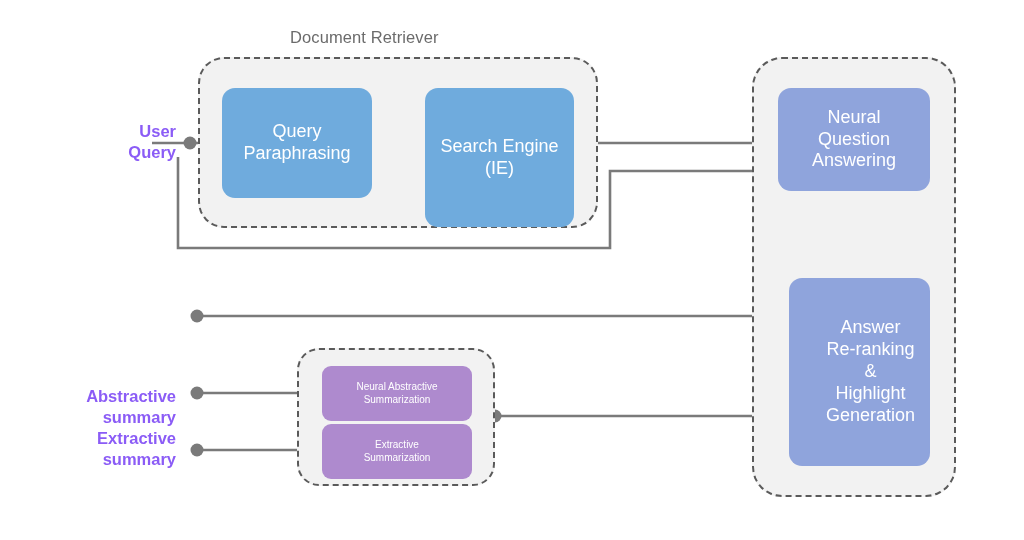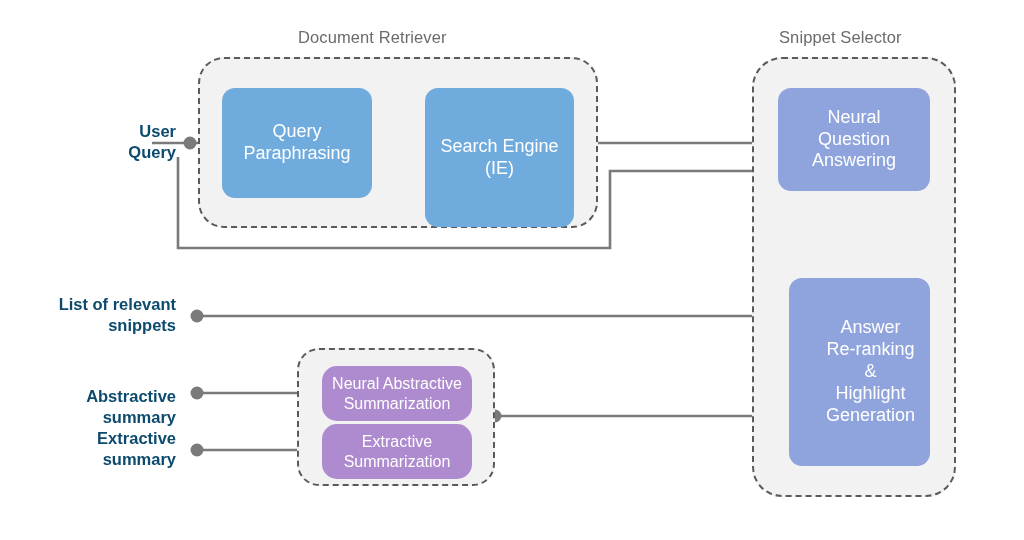--- a/index.html
+++ b/index.html
@@ -35,26 +35,26 @@
     align-items:center;
     justify-content:center;
     text-align:center;
     color:#ffffff;
     box-sizing:border-box;
     line-height:1.22;
     font-weight:400;
   }
   .node-blue{background:#6fabdd;border-radius:13px;font-size:18px;}
   .node-peri{background:#8fa4dc;border-radius:13px;font-size:18px;}
-  .node-purple{background:#ae8ace;border-radius:15px;font-size:16px;}
+  .node-purple{background:#ae8ace;border-radius:9px;font-size:10px;}
 
   
   .io-label{
     position:absolute;
-    color:#0c4a6e;
+    color:#8b5cf6;
     font-weight:bold;
     font-size:16.5px;
     text-align:right;
     line-height:1.28;
     white-space:pre-line;
   }
 </style>
 </head>
 <body>
 
@@ -87,34 +87,33 @@
       <circle cx="779" cy="143" r="6.5"></circle>
       <circle cx="779" cy="171" r="6.5"></circle>
       <circle cx="853" cy="278" r="6.5"></circle>
       <circle cx="197" cy="316" r="6.5"></circle>
       <circle cx="197" cy="393" r="6.5"></circle>
       <circle cx="197" cy="450" r="6.5"></circle>
       <circle cx="495" cy="416" r="6.5"></circle>
     </g>
   </svg>
 
-  <div class="group-title" style="left:298px;top:28px;">Document Retriever</div>
+  <div class="group-title" style="left:290px;top:28px;">Document Retriever</div>
   <div class="group-box" style="left:198px;top:57px;width:400px;height:171px;border-radius:26px;"></div>
 
   <div class="node node-blue" style="left:222px;top:88px;width:150px;height:110px;">
     <span style="white-space:pre-line">Query
 Paraphrasing</span>
   </div>
 
   <div class="node node-blue" style="left:425px;top:88px;width:149px;height:139px;">
     <span style="white-space:pre-line">Search Engine
 (IE)</span>
   </div>
 
-  <div class="group-title" style="left:779px;top:28px;">Snippet Selector</div>
   <div class="group-box" style="left:752px;top:57px;width:204px;height:440px;border-radius:30px;"></div>
 
   <div class="node node-peri" style="left:778px;top:88px;width:152px;height:103px;">
     <span style="white-space:pre-line">Neural
 Question
 Answering</span>
   </div>
 
   <div class="node node-peri" style="left:789px;top:278px;width:141px;height:188px;padding-left:22px;">
     <span style="white-space:pre-line">Answer
@@ -132,22 +131,20 @@
   </div>
 
   <div class="node node-purple" style="left:322px;top:424px;width:150px;height:55px;">
     <span style="white-space:pre-line">Extractive
 Summarization</span>
   </div>
 
   <div class="io-label" style="left:0px;top:121px;width:176px;">User
 Query</div>
 
-  <div class="io-label" style="left:0px;top:294px;width:176px;">List of relevant
-snippets</div>
 
   <div class="io-label" style="left:0px;top:371px;width:176px;margin-top:15px;">Abstractive
 summary</div>
 
   <div class="io-label" style="left:0px;top:428px;width:176px;">Extractive
 summary</div>
 
 </div>
 
 </body></html>

